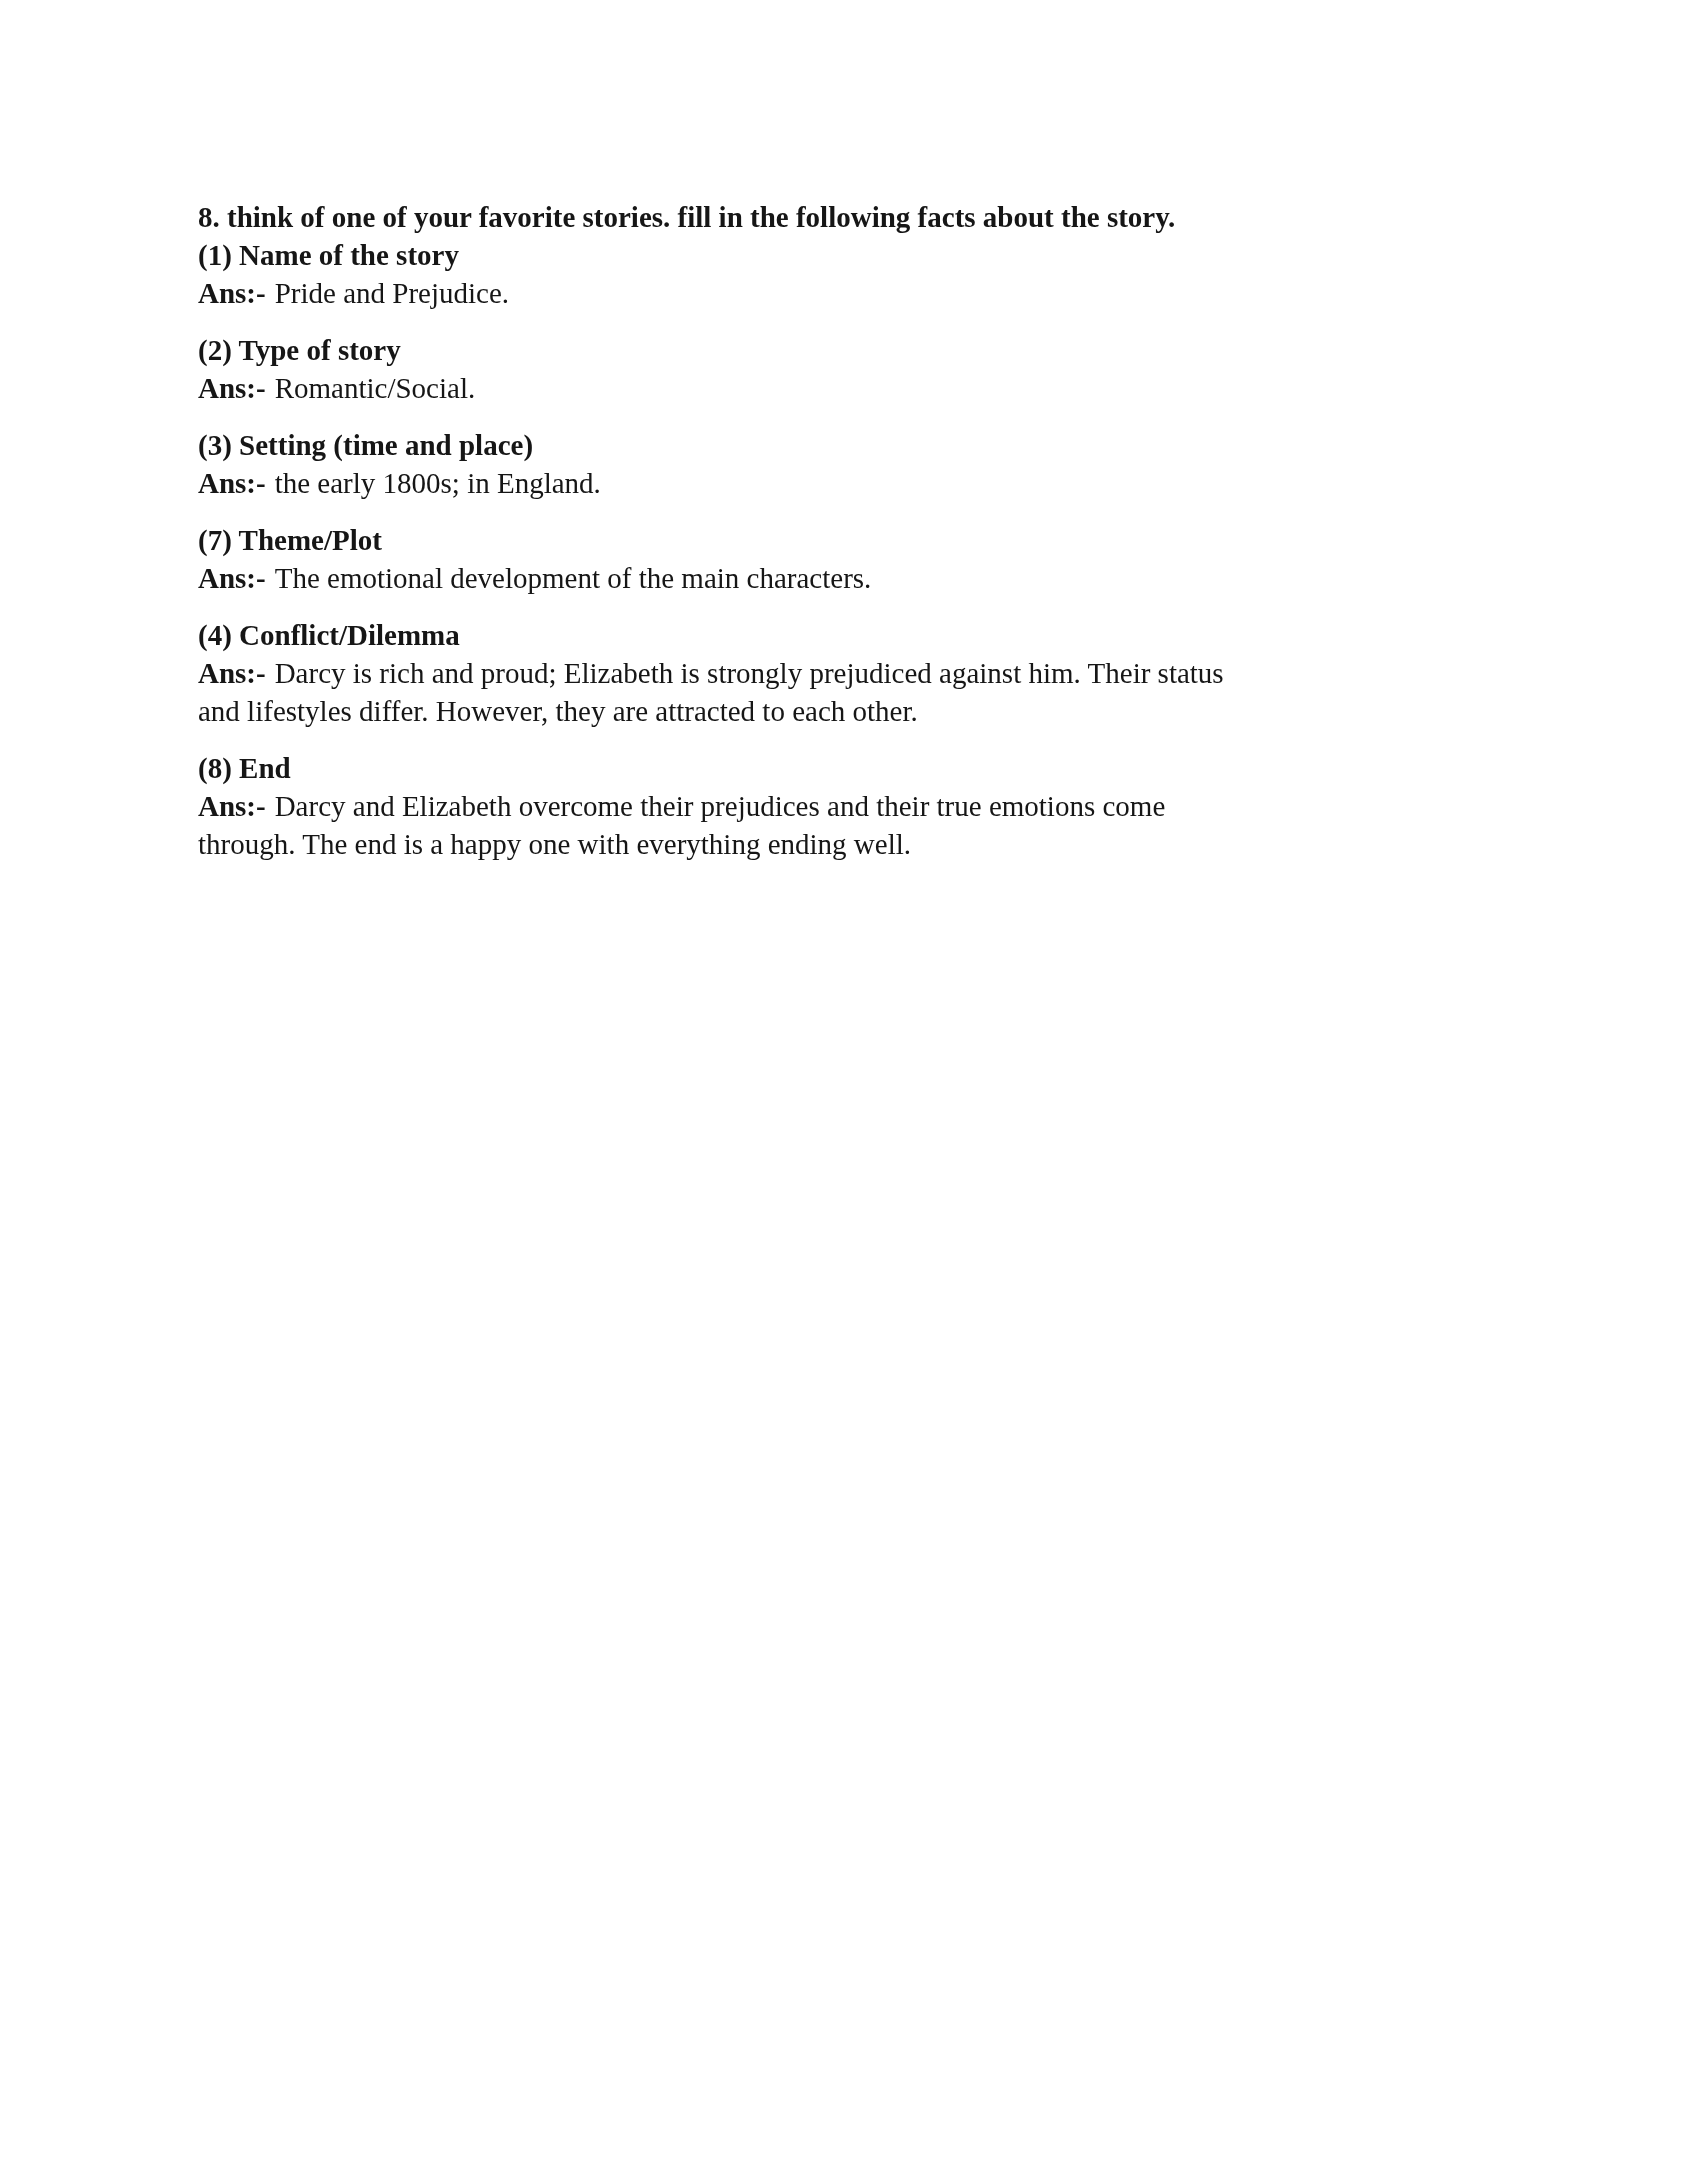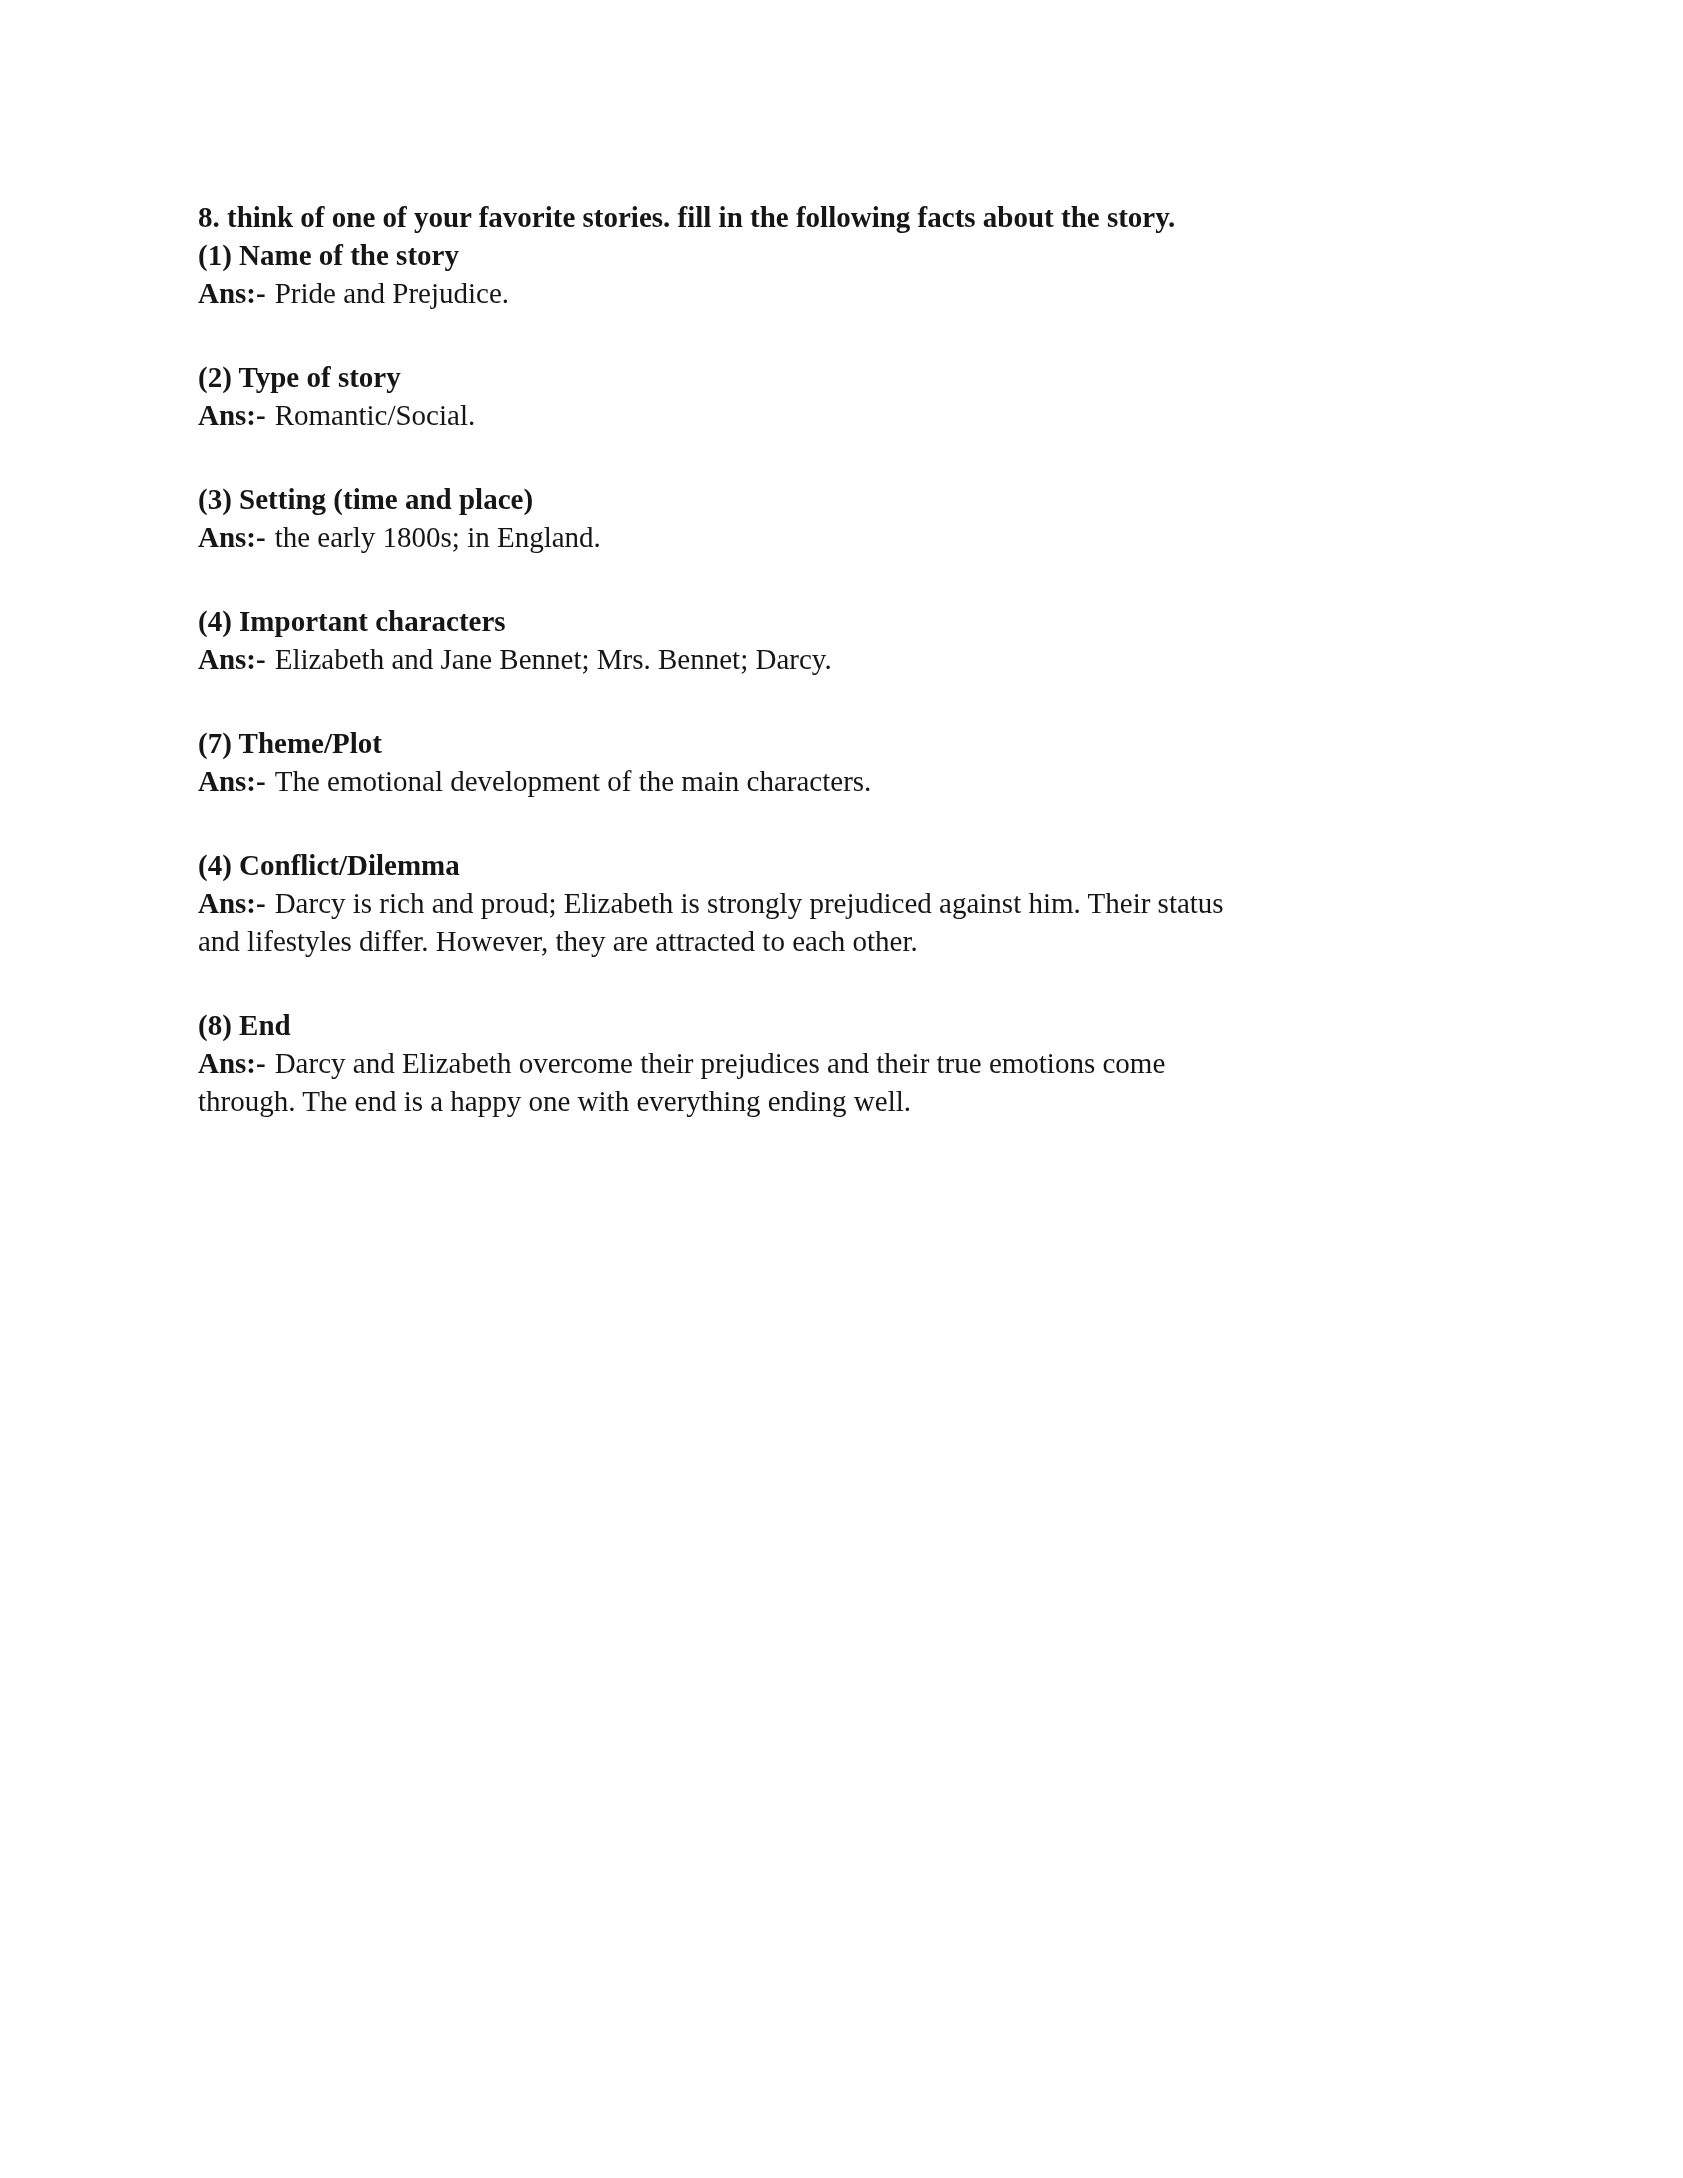--- a/index.html
+++ b/index.html
@@ -28,21 +28,21 @@
     left: 198px;
     top: 198px;
     width: 1327px;
     font-size: 29px;
     line-height: 38px;
   }
   .doc-title {
     font-weight: bold;
   }
   .qa-item {
-    margin-top: 46px;
+    margin-top: 19px;
   }
   .qa-item.first {
     margin-top: 0;
   }
   .qa-heading {
     font-weight: bold;
   }
   .qa-answer {
     white-space: pre-line;
   }
@@ -68,24 +68,20 @@
     <div class="qa-item">
       <div class="qa-heading">(2) Type of story</div>
       <div class="qa-answer"><span class="ans-label">Ans:-</span><span class="ans-text">Romantic/Social.</span></div>
     </div>
 
     <div class="qa-item">
       <div class="qa-heading">(3) Setting (time and place)</div>
       <div class="qa-answer"><span class="ans-label">Ans:-</span><span class="ans-text">the early 1800s; in England.</span></div>
     </div>
 
-    <div class="qa-item">
-      <div class="qa-heading">(4) Important characters</div>
-      <div class="qa-answer"><span class="ans-label">Ans:-</span><span class="ans-text">Elizabeth and Jane Bennet; Mrs. Bennet; Darcy.</span></div>
-    </div>
 
     <div class="qa-item">
       <div class="qa-heading">(7) Theme/Plot</div>
       <div class="qa-answer"><span class="ans-label">Ans:-</span><span class="ans-text">The emotional development of the main characters.</span></div>
     </div>
 
     <div class="qa-item">
       <div class="qa-heading">(4) Conflict/Dilemma</div>
       <div class="qa-answer"><span class="ans-label">Ans:-</span><span class="ans-text">Darcy is rich and proud; Elizabeth is strongly prejudiced against him. Their status
 and lifestyles differ. However, they are attracted to each other.</span></div>

